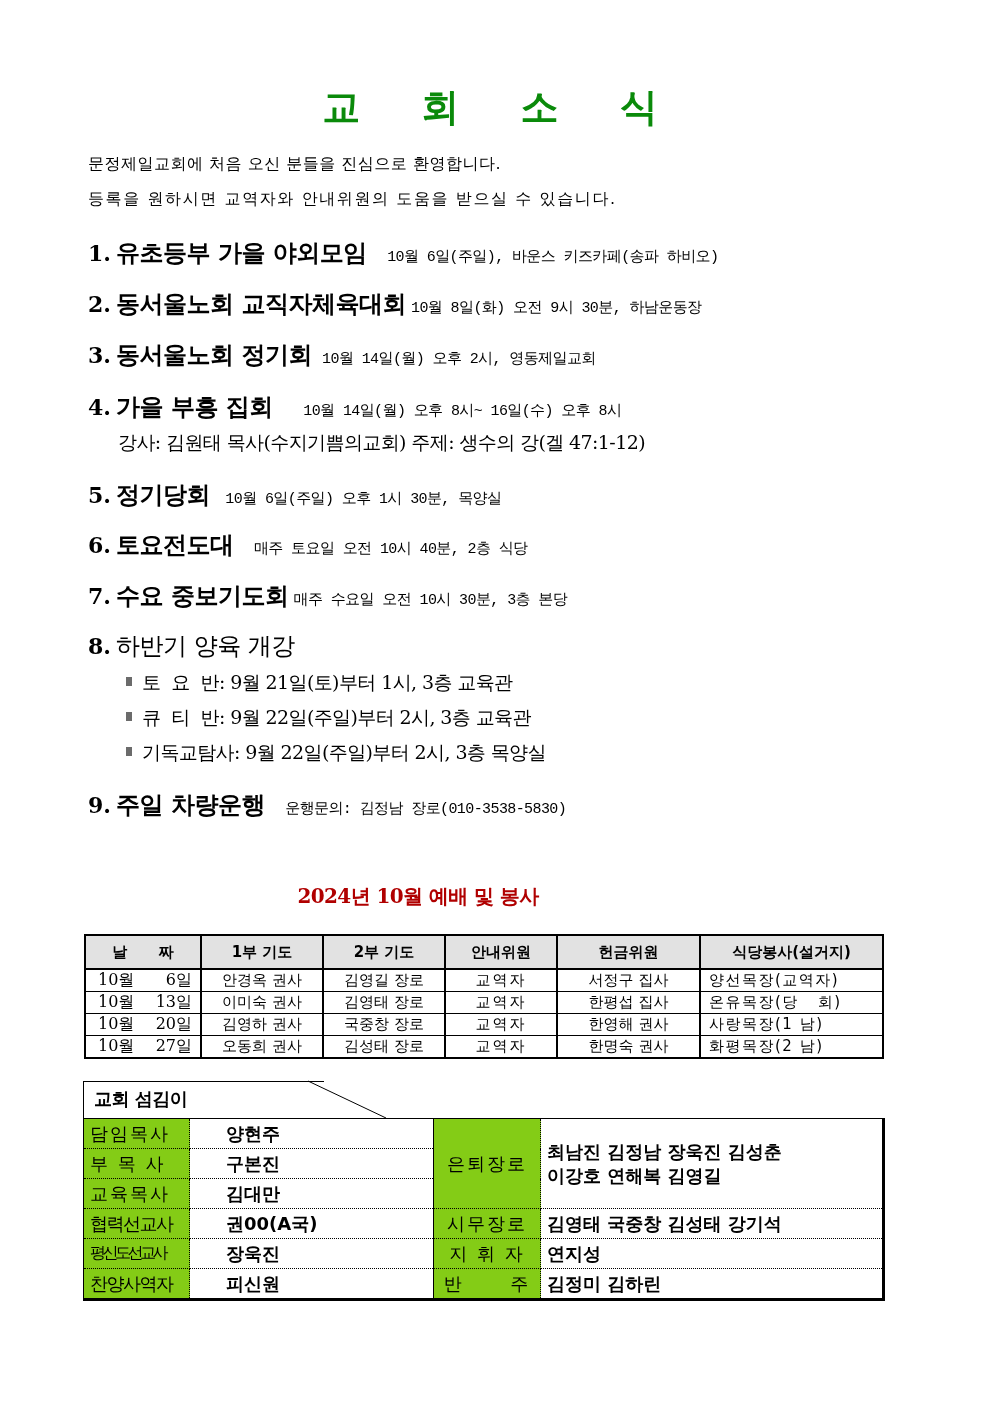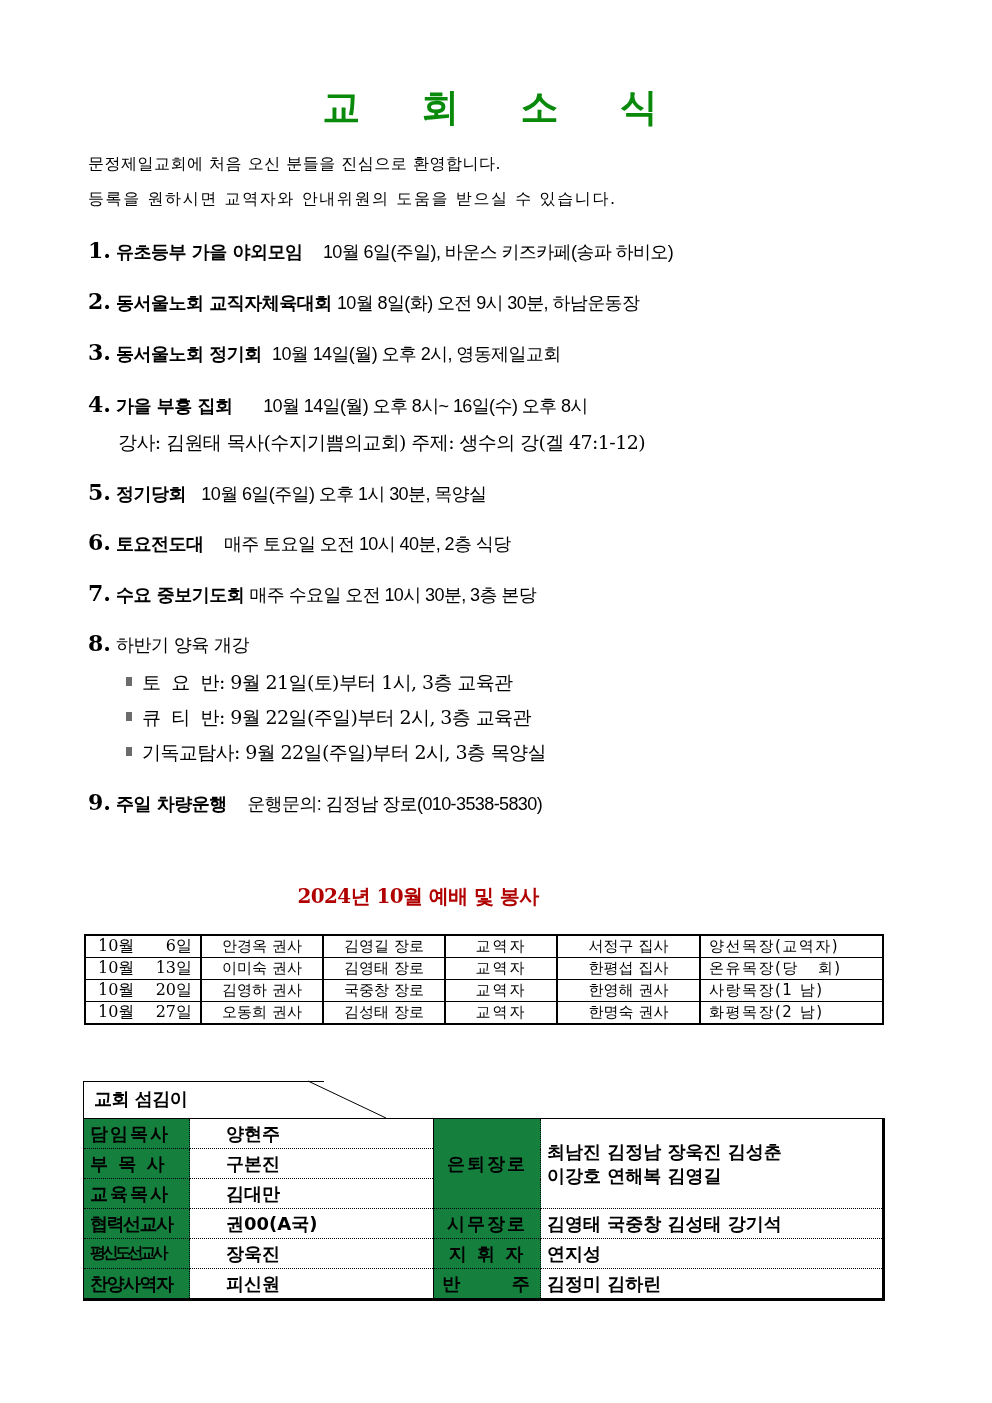--- a/index.html
+++ b/index.html
@@ -16,22 +16,22 @@
     .intro {
       position: absolute; left: 88px; font-size: 16px;
       font-family: "DejaVu Sans", "Liberation Sans", sans-serif; letter-spacing: 0.5px;
     }
     .intro.l1 { top: 154px; }
     .intro.l2 { top: 189px; letter-spacing: 1.6px; }
 
     .news { position: absolute; left: 88px; width: 820px; }
     .news-item { position: absolute; left: 0; white-space: nowrap; }
     .news-item .num { font-family: "DejaVu Serif", "Liberation Serif", serif; font-size: 22px; font-weight: bold; }
-    .news-item .head { font-family: "DejaVu Sans", "Liberation Sans", sans-serif; font-size: 18px; font-weight: bold; letter-spacing: -0.5px; text-align: center; }
-    .news-item .detail { font-family: Liberation Sans, sans-serif; font-size: 18px; letter-spacing: -0.6px; }
+    .news-item .head { font-family: "DejaVu Sans", "Liberation Sans", sans-serif; font-size: 24px; font-weight: bold; letter-spacing: -0.5px; text-align: center; }
+    .news-item .detail { font-family: Liberation Mono, monospace; font-size: 15px; letter-spacing: -0.6px; }
     .news-item .head.light { font-weight: normal; }
     .sub { position: absolute; white-space: nowrap; font-size: 19px; letter-spacing: -0.6px; }
     .bullet { display: inline-block; width: 6px; height: 9px; background: #6b6b6b; margin-right: 10px; vertical-align: 3px; }
 
     .sched-title {
       position: absolute; left: 0; width: 836px; top: 883px; text-align: center;
       font-size: 20px; font-weight: bold; color: #b00000; letter-spacing: -0.6px;
     }
     table.sched {
       position: absolute; left: 84px; top: 934px; width: 798px;
@@ -64,21 +64,21 @@
     .staff-tab-slant { position: absolute; left: 308px; top: 1080px; }
     table.staff {
       position: absolute; left: 83px; top: 1118px; width: 800px;
       border-collapse: collapse; table-layout: fixed;
       border-top: 1px solid #000; border-left: 1px solid #000;
       border-right: 3px solid #000; border-bottom: 3px solid #000;
       font-family: "DejaVu Sans", "Liberation Sans", sans-serif; font-size: 18px;
     }
     table.staff td { height: 29px; padding: 0 6px; white-space: nowrap; }
     table.staff td.lbl {
-      background: #15803d; font-weight: bold; letter-spacing: 2px;
+      background: #84cc16; font-weight: normal; letter-spacing: 2px;
       border-right: 1px dotted #000; border-bottom: 1px dotted #000;
     }
     table.staff td.lbl.tight { letter-spacing: -1.5px; }
     table.staff td.val { font-weight: bold; border-bottom: 1px dotted #000; border-right: 1px solid #000; padding-left: 36px; }
     table.staff td.val2 { font-weight: bold; border-bottom: 1px dotted #000; }
     table.staff td.rlbl { text-align: center; }
     table.staff tr:last-child td { border-bottom: none; }
     table.staff td.retired { line-height: 24px; vertical-align: middle; margin-left: 41px; }
   </style>
 </head>
@@ -149,20 +149,28 @@
 <table class="sched">
   <colgroup>
     <col style="width:116px">
       <col style="width:122px">
       <col style="width:122px">
     <col style="width:112px">
       <col style="width:143px">
       <col style="width:183px">
   </colgroup>
   <tbody>
+      <tr>
+    <th style="white-space:pre">날      짜</th>
+    <th>1부 기도</th>
+    <th>2부 기도</th>
+    <th>안내위원</th>
+    <th>헌금위원</th>
+    <th>식당봉사(설거지)</th>
+  </tr>
   <tr>
     <td class="date"><span>10월</span><span class="d">6일</span></td>
     <td>안경옥 권사</td>
     <td>김영길 장로</td>
     <td class="spaced">교역자</td>
     <td>서정구 집사</td>
     <td class="rest" style="white-space:pre">양선목장(교역자)</td>
   </tr>
   <tr>
     <td class="date"><span>10월</span><span class="d">13일</span></td>

